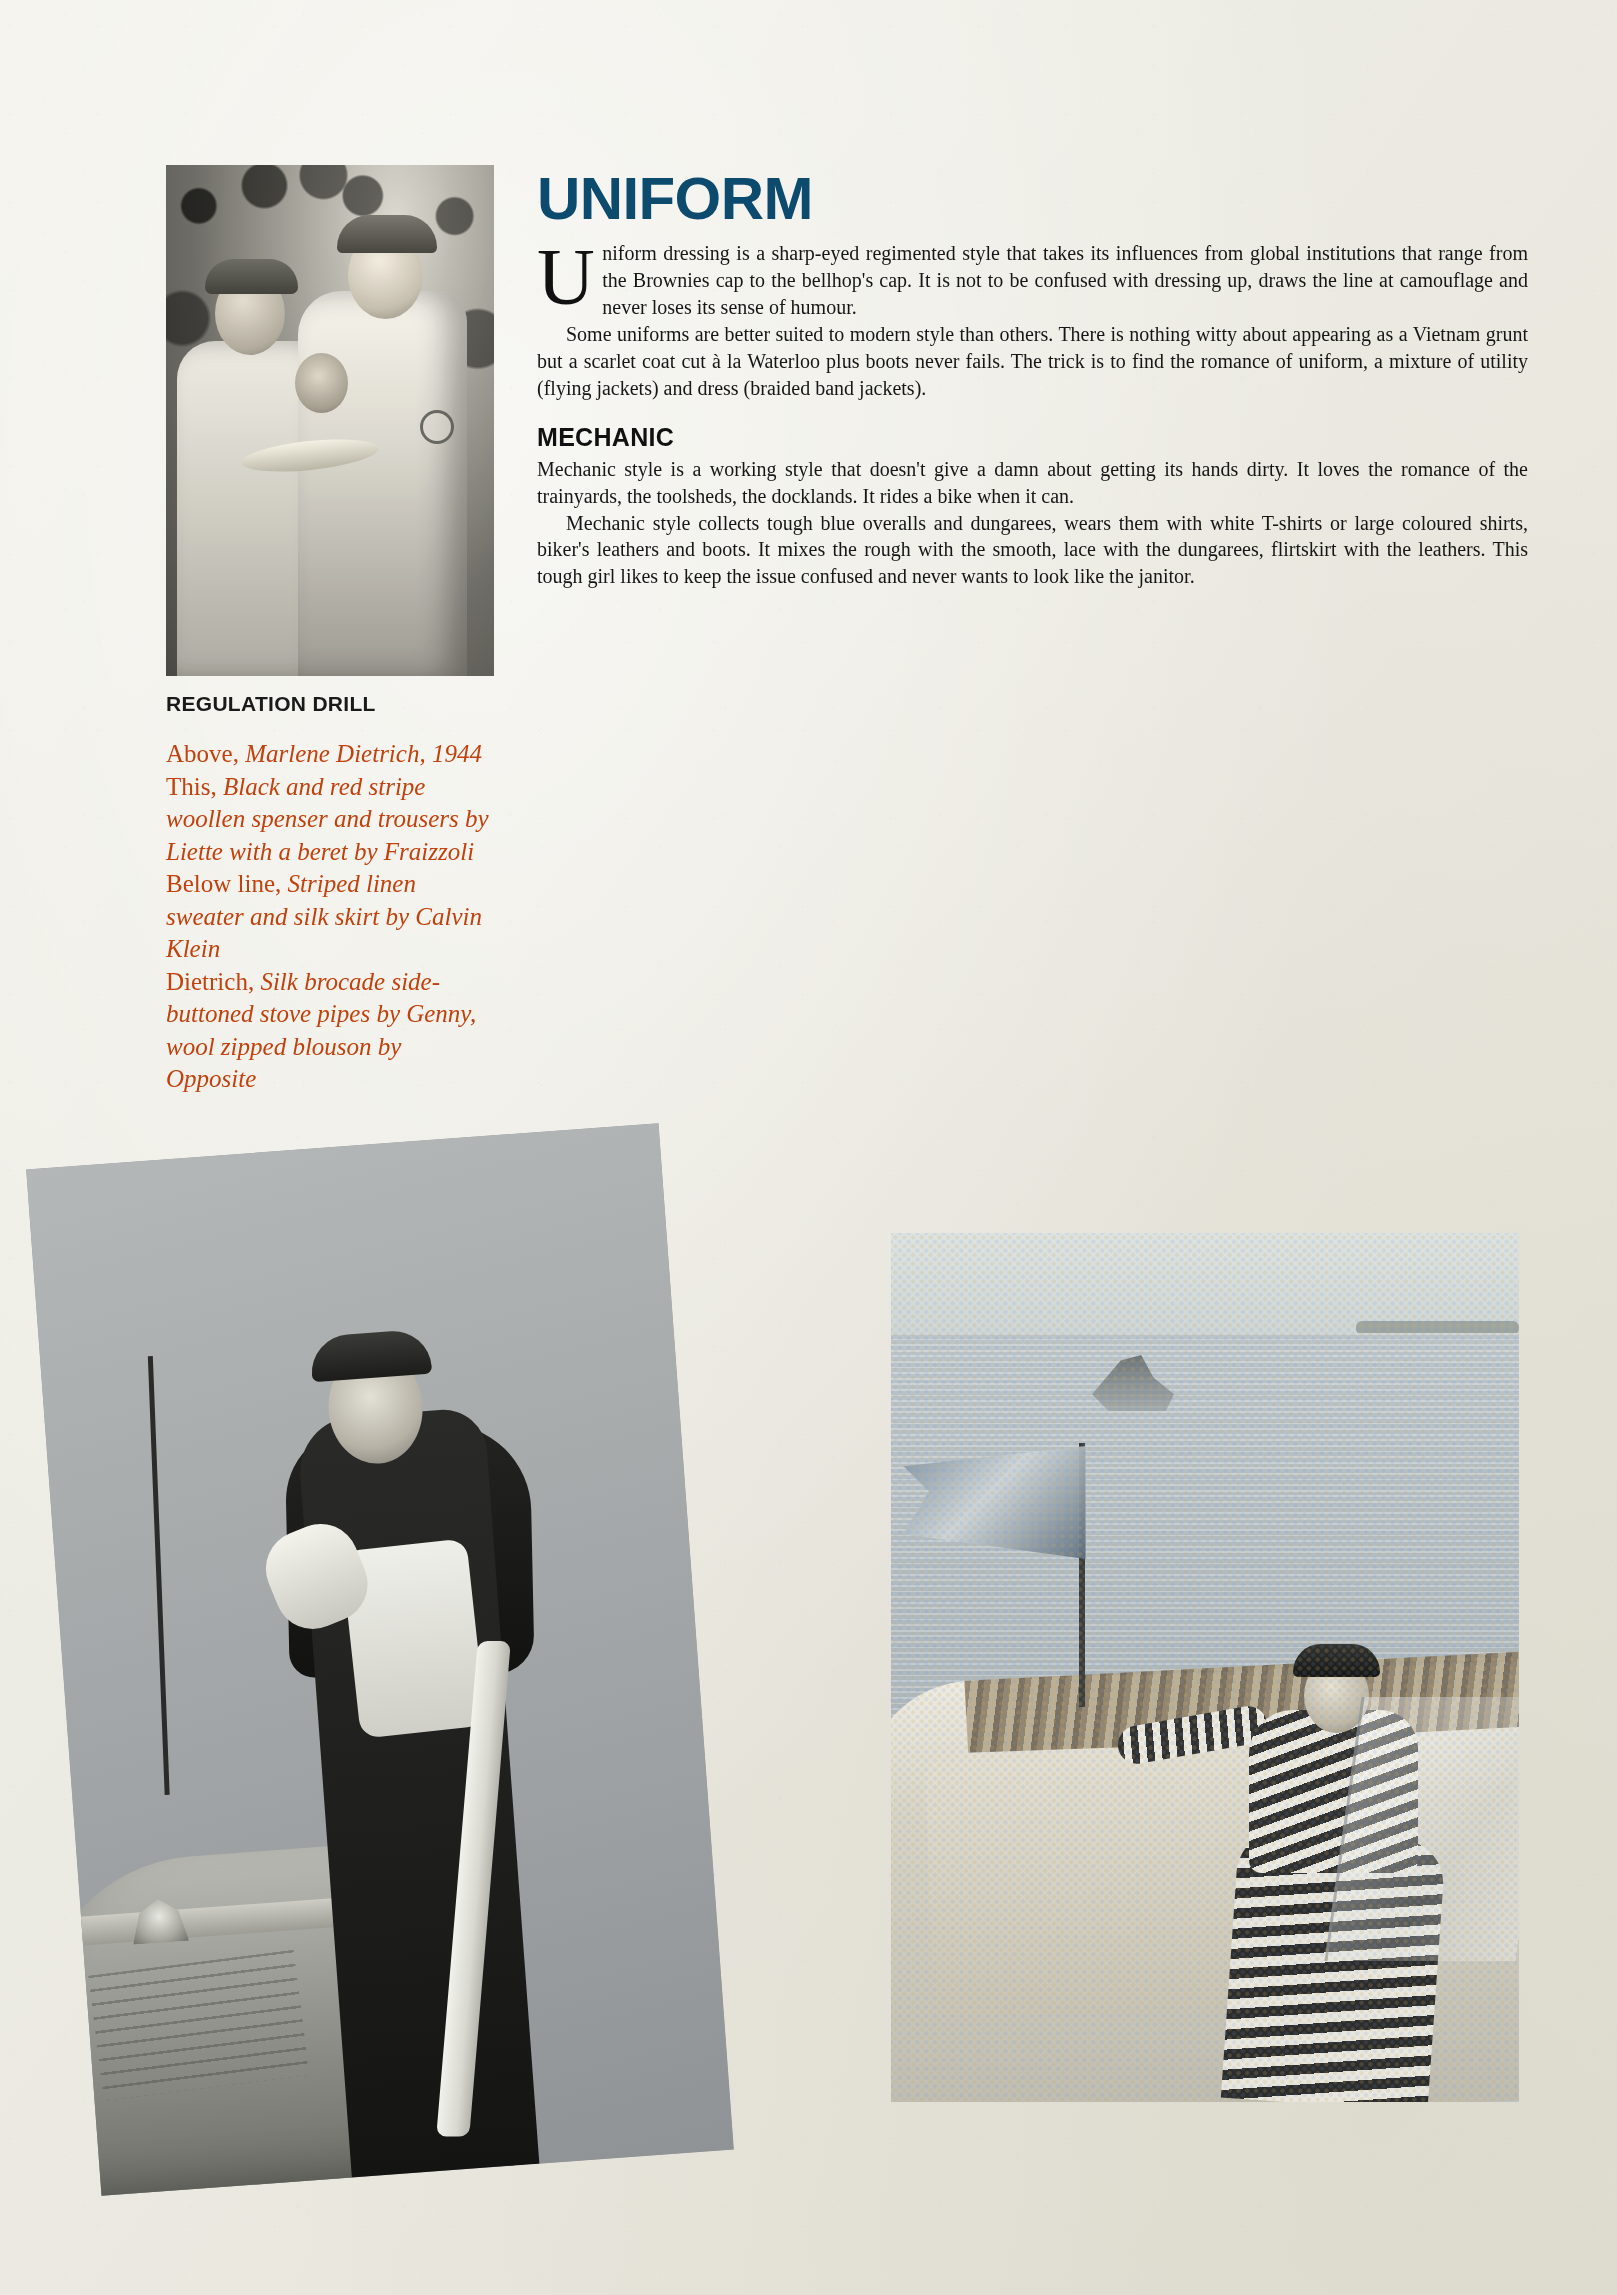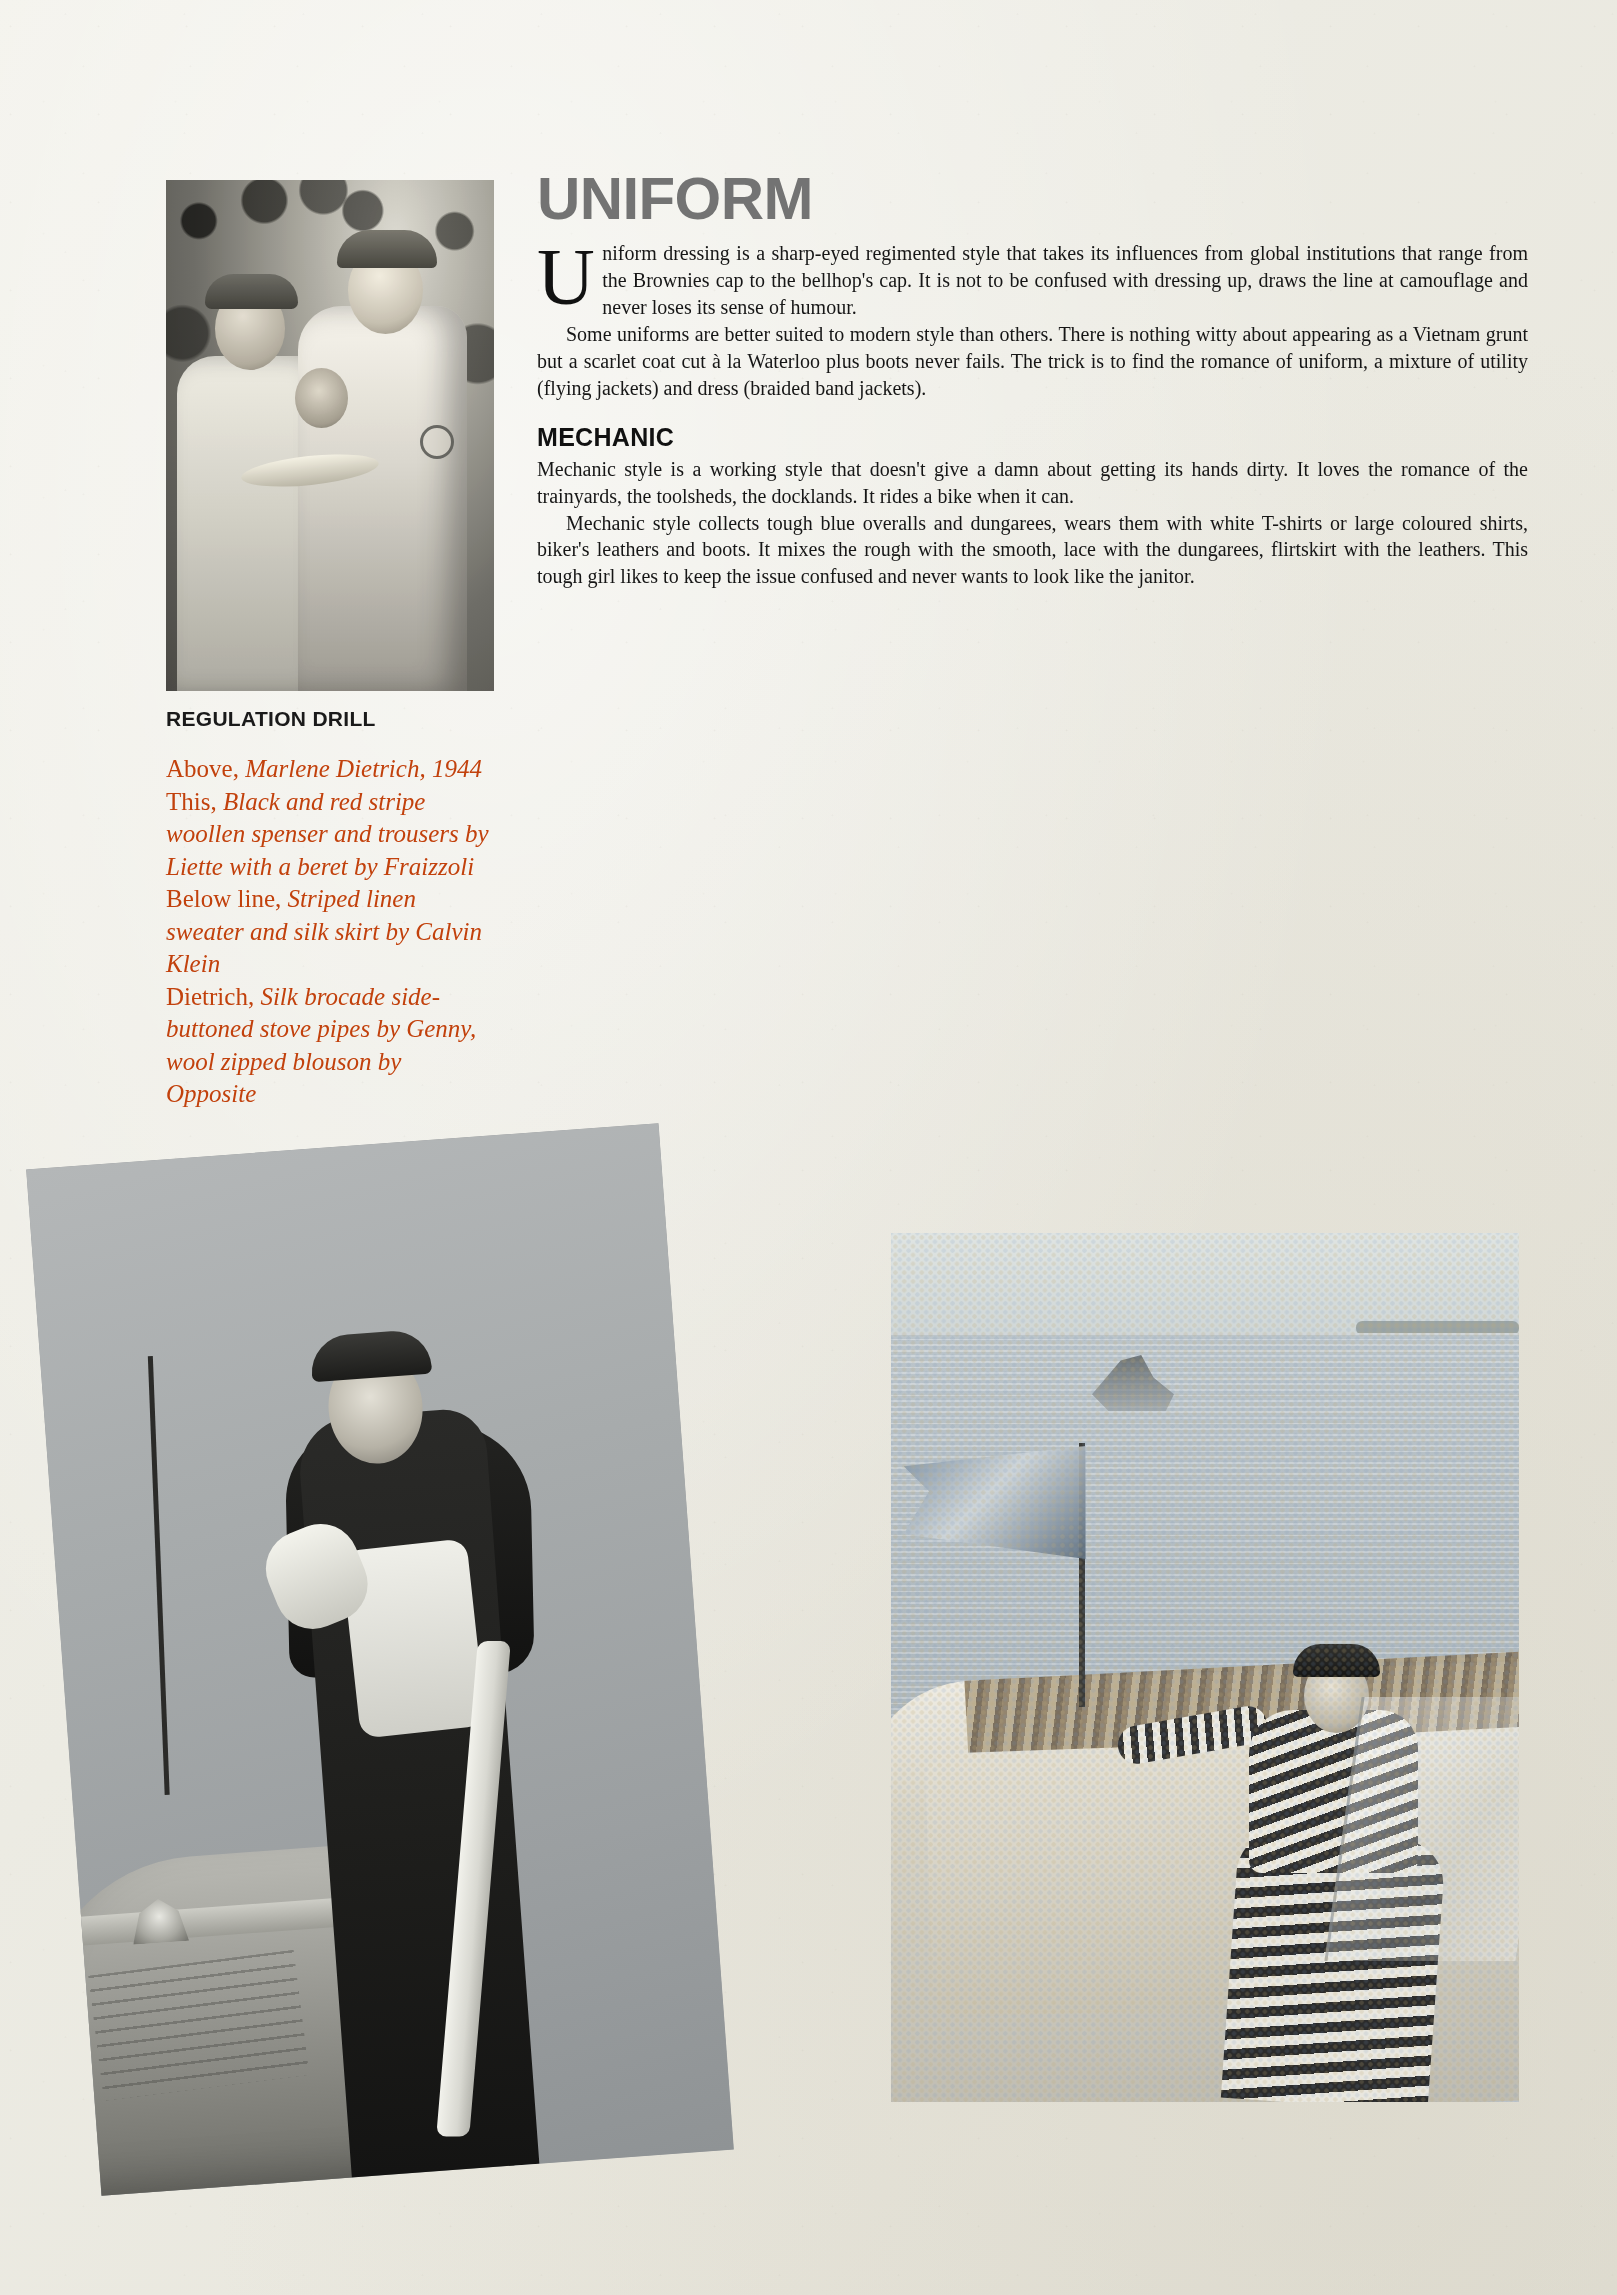--- a/index.html
+++ b/index.html
@@ -37,21 +37,21 @@
       radial-gradient(circle at 78% 62%, rgba(160,155,140,0.2) 0 0.6px, transparent 1.3px),
       radial-gradient(circle at 33% 77%, rgba(160,155,140,0.15) 0 0.6px, transparent 1.3px);
     background-size: 88px 88px, 119px 119px, 107px 107px, 132px 132px;
     pointer-events: none;
   }
 
   
   .left-col {
     position: absolute;
     left: 166px;
-    top: 180px;
+    top: 165px;
     width: 324px;
   }
   .photo-dietrich {
     position: relative;
     width: 328px;
     height: 511px;
     overflow: hidden;
     background: #7d7d78;
     filter: contrast(1.05);
   }
@@ -181,21 +181,21 @@
     position: absolute;
     left: 537px;
     top: 169px;
     width: 991px;
   }
   .headline {
     font-family: "Liberation Sans", sans-serif;
     font-weight: bold;
     font-size: 60px;
     letter-spacing: -0.6px;
-    color: #737373;
+    color: #0c4a6e;
     line-height: 1.0;
     margin: 0 0 11.3px 0;
   }
   .body-text {
     font-size: 20px;
     line-height: 1.345;
     text-align: justify;
     color: #161616;
     margin: 0;
   }

